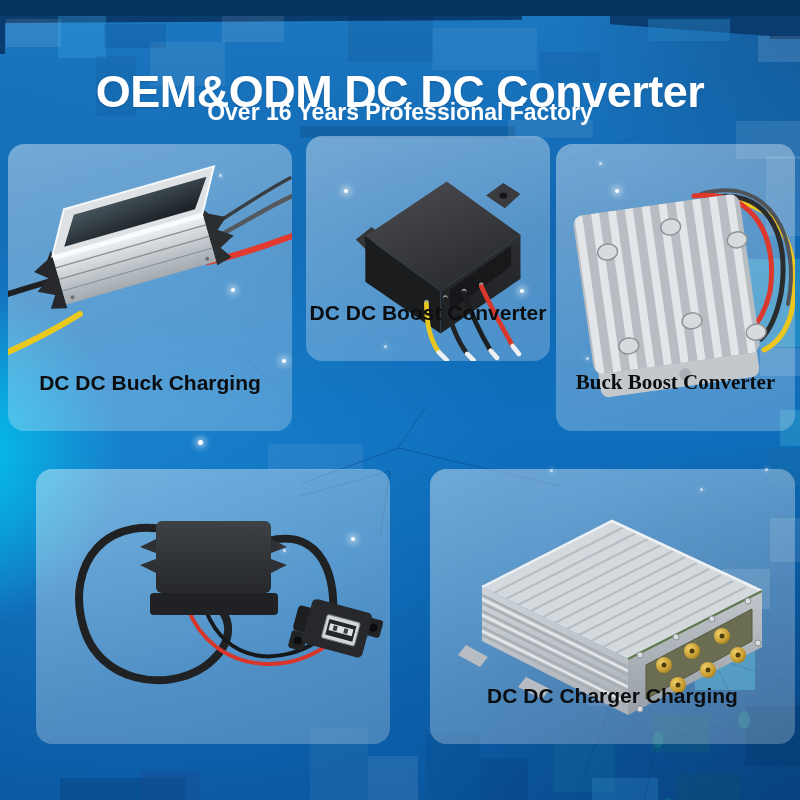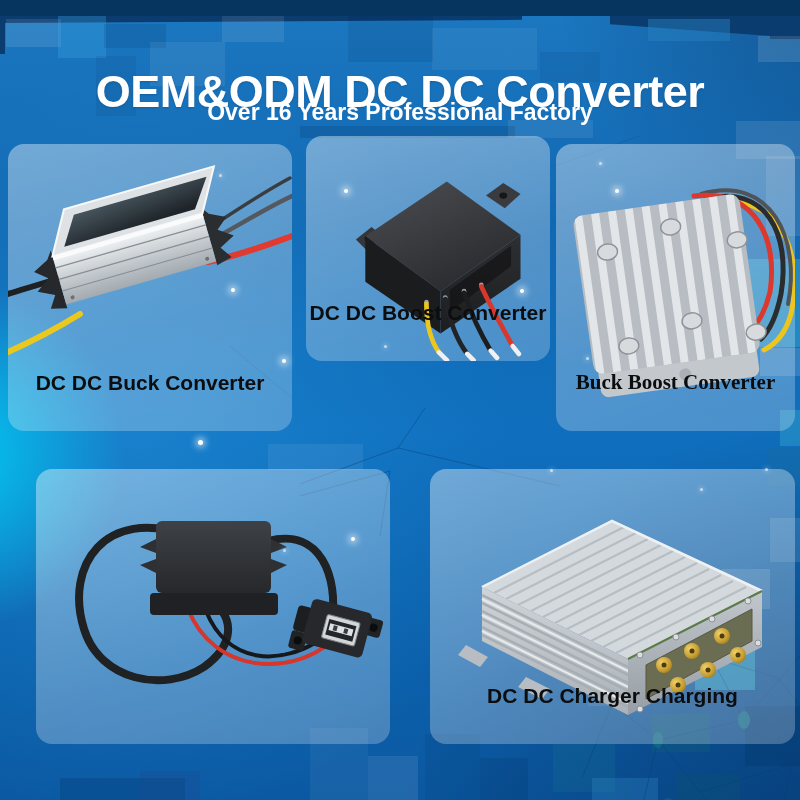--- a/index.html
+++ b/index.html
@@ -163,21 +163,21 @@
         <g stroke="#878e94" stroke-width="1.2">
           <line x1="52" y1="98" x2="208" y2="98"></line>
           <line x1="52" y1="110" x2="208" y2="110"></line>
           <line x1="52" y1="122" x2="208" y2="122"></line>
         </g>
         <rect x="52" y="86" width="156" height="4" fill="#fafbfc"></rect>
         <circle cx="60" cy="131" r="2" fill="#6b7075"></circle>
         <circle cx="200" cy="131" r="2" fill="#6b7075"></circle>
       </g>
     </svg>
-    <figcaption>DC DC Buck Converter</figcaption>
+    <figcaption>DC DC Buck Charging</figcaption>
   </figure>
 
   <figure class="card card2">
     <svg viewBox="0 0 244 287">
       <defs>
         <linearGradient id="tb" x1="0" y1="0" x2="0.6" y2="1">
           <stop offset="0" stop-color="#4c4e53"></stop>
             <stop offset="1" stop-color="#2a2b2e"></stop>
         </linearGradient>
         <linearGradient id="sb" x1="0" y1="0" x2="0" y2="1">

